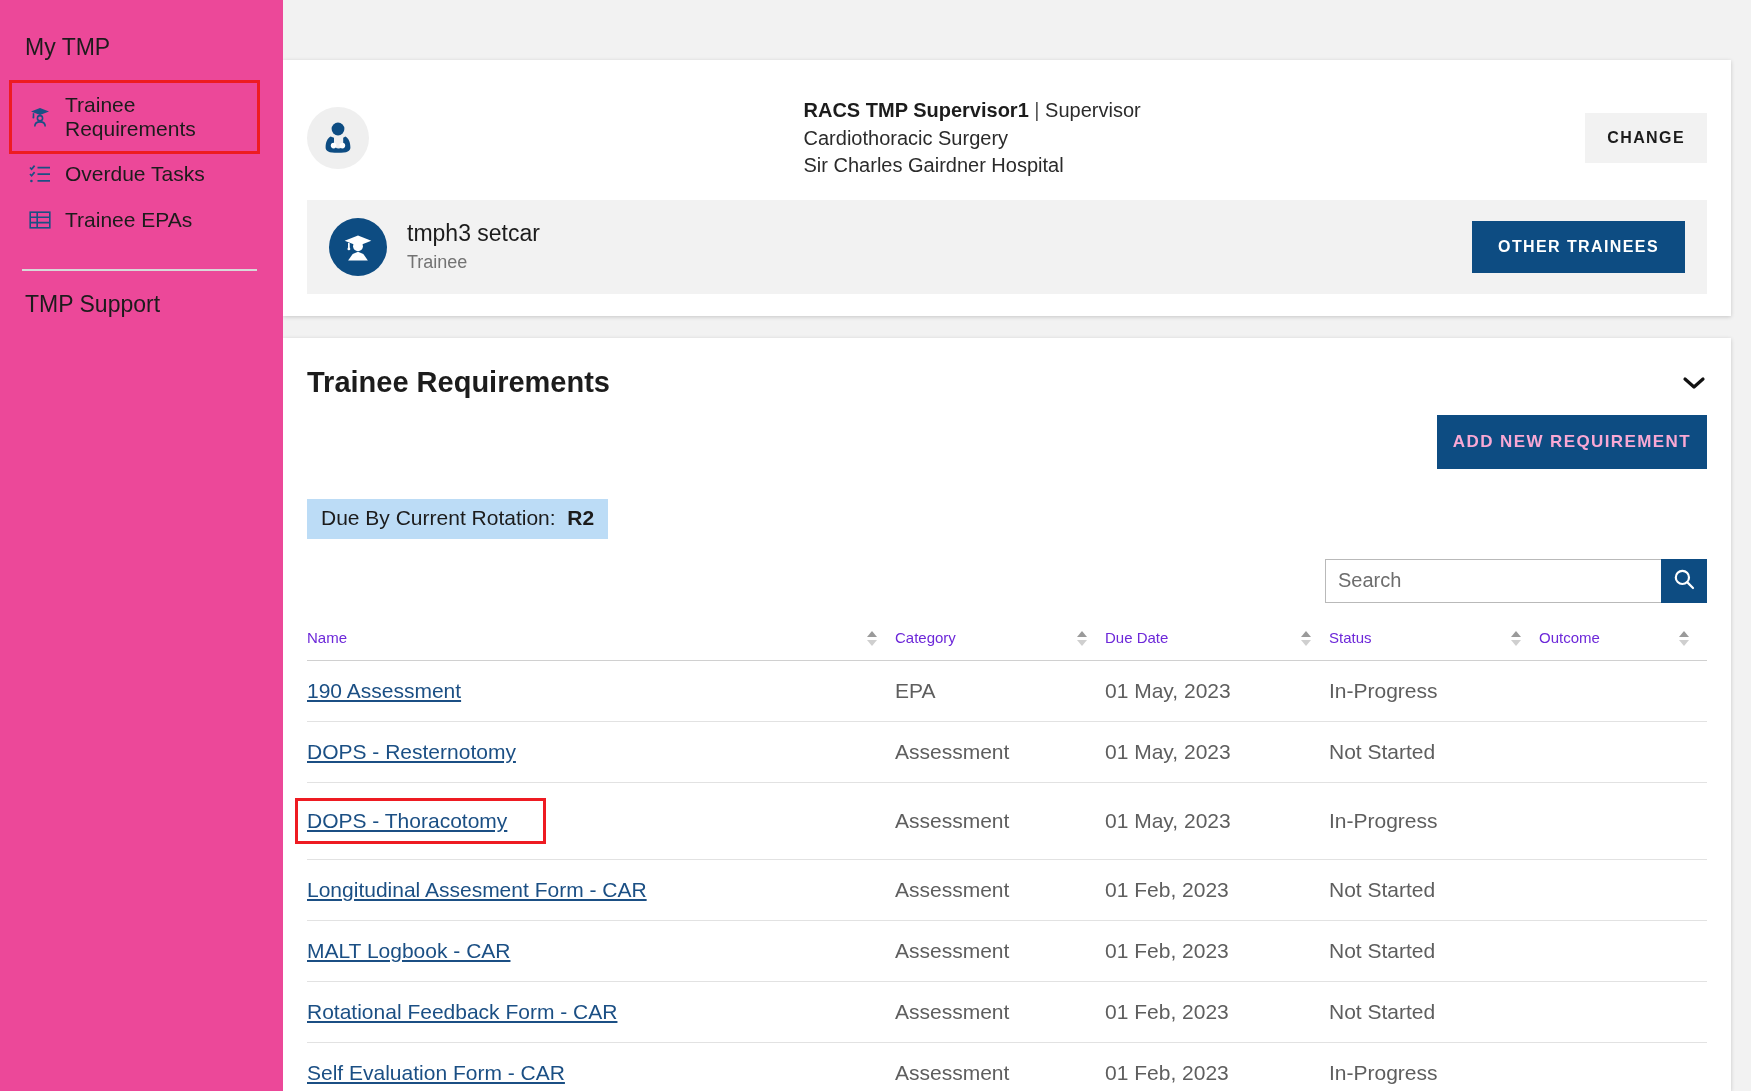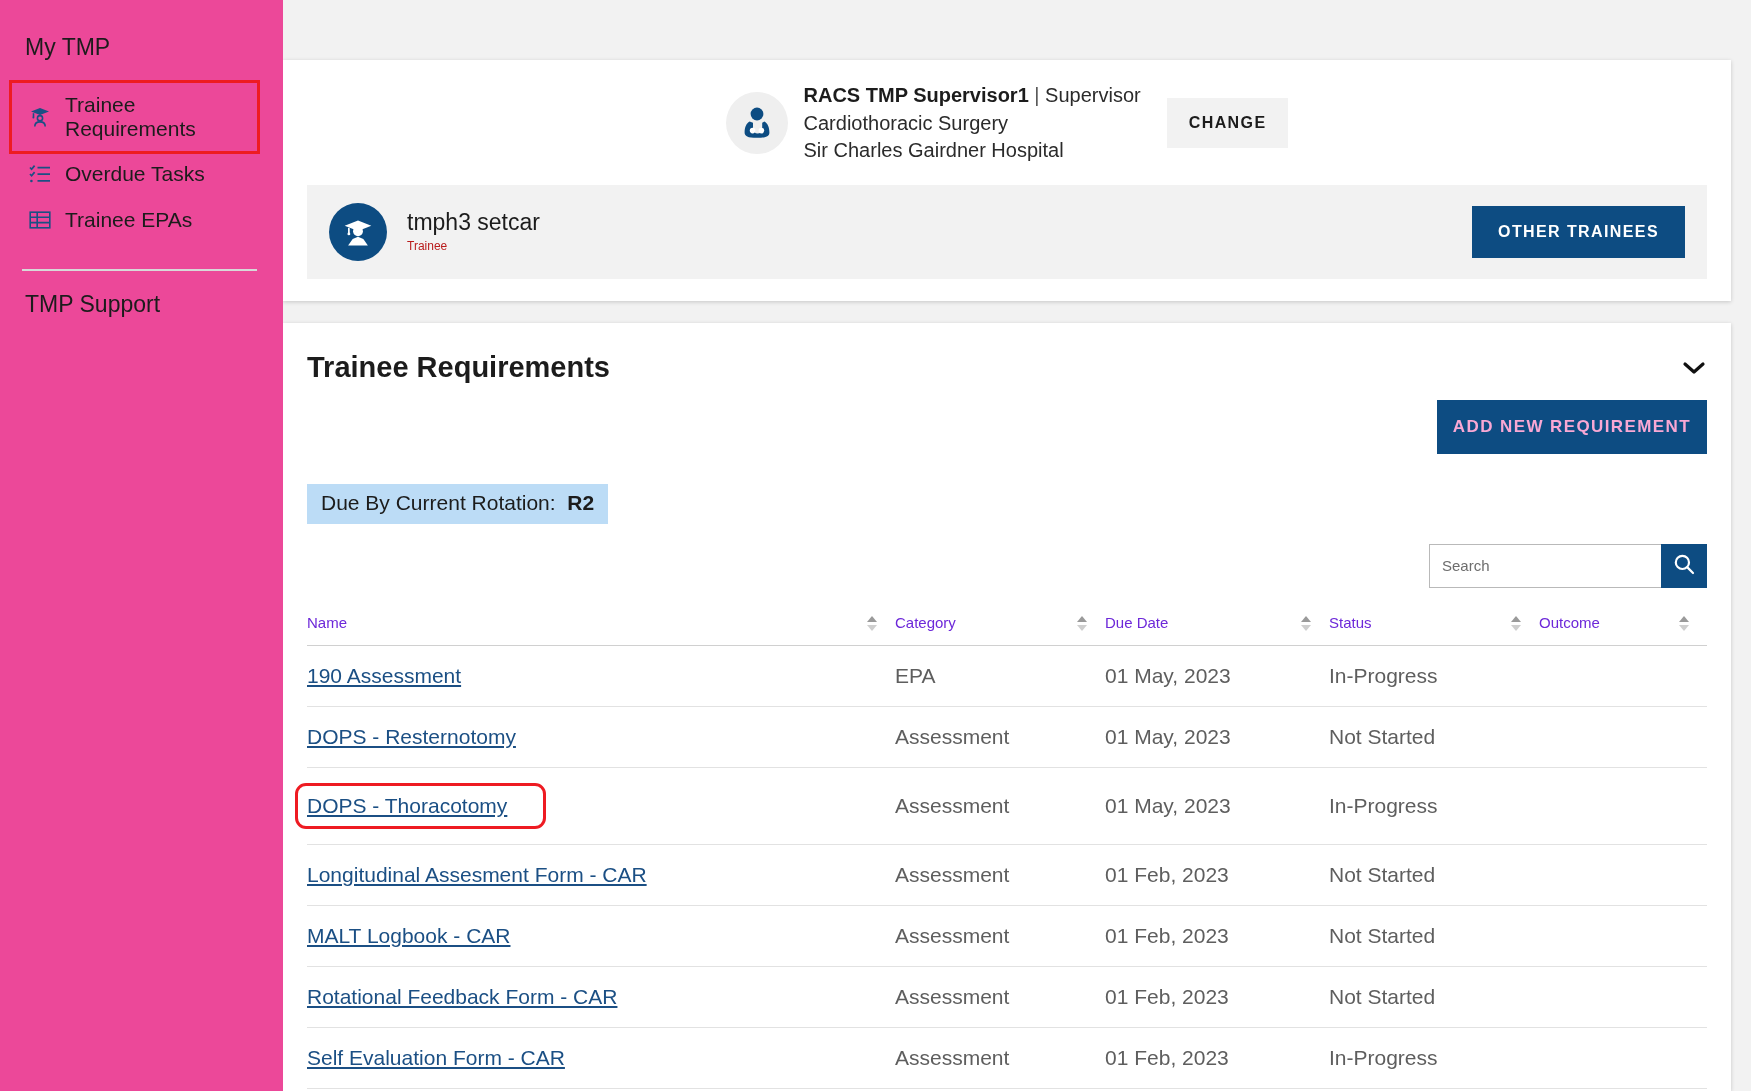--- a/index.html
+++ b/index.html
@@ -62,23 +62,24 @@
   .card {
     background: #ffffff;
     box-shadow: 0 1px 4px rgba(0,0,0,0.18);
   }
 
   
   .user-card { padding: 0; }
   .user-row {
     display: flex;
     align-items: center;
-    justify-content: center;
+    justify-content: space-between;
     padding: 22px 24px 20px 24px;
     gap: 16px;
+    margin-top: 15px;
   }
   .avatar-doc {
     width: 62px; height: 62px; border-radius: 50%;
     background: #efefef;
     display: flex; align-items: center; justify-content: center;
     flex: 0 0 62px;
   }
   .user-text { line-height: 1.38; font-size: 20px; color: #2b2b2b; }
   .user-text .l1 { font-size: 20px; }
   .user-text .l1 b { font-weight: bold; color: #1c1c1c; }
@@ -102,21 +103,21 @@
     padding: 18px 22px;
     gap: 20px;
   }
   .avatar-grad {
     width: 58px; height: 58px; border-radius: 50%;
     background: #0d4c82;
     display: flex; align-items: center; justify-content: center;
     flex: 0 0 58px;
   }
   .trainee-name { font-size: 23px; color: #1c1c1c; line-height: 1.3; }
-  .trainee-role { font-size: 12px; color: #b91c1c; line-height: 1.45; }
+  .trainee-role { font-size: 18px; color: #737373; line-height: 1.45; }
   .btn-primary {
     margin-left: auto;
     background: #0d4c82;
     color: #fff;
     border: none;
     font-weight: bold;
     font-size: 16px;
     letter-spacing: 1.4px;
     padding: 17px 26px;
     cursor: pointer;
@@ -143,24 +144,24 @@
     font-size: 21px;
     padding: 7px 14px 9px 14px;
     margin-top: 30px;
   }
   .chip b { font-weight: bold; }
   .searchbar {
     display: flex; justify-content: flex-end; margin-top: 20px;
   }
   .search-wrap { display: flex; height: 44px; }
   .search-input {
-    width: 232px;
+    width: 336px;
     border: 1px solid #b9b9b9;
     border-right: none;
-    font-size: 15px;
+    font-size: 20px;
     padding: 6px 12px;
     color: #333;
     font-family: "Liberation Sans", sans-serif;
     outline: none;
   }
   .search-input::placeholder { color: #6d6d6d; }
   .search-btn {
     width: 46px; background: #0d4c82; border: none; cursor: pointer;
     display: flex; align-items: center; justify-content: center;
   }
@@ -190,21 +191,20 @@
   tbody td.name a {
     color: #1b4f84;
     text-decoration: underline;
     cursor: pointer;
   }
   td.name .boxed {
     display: inline-block;
     outline: 3px solid #ee1b22;
     padding: 8px 36px 8px 9px;
     margin-left: -9px;
-    border-radius: 8px;
   }
   .col-name { width: 42%; }
   .col-cat { width: 15%; }
   .col-due { width: 16%; }
   .col-status { width: 15%; }
   .col-out { width: 12%; }
   .tri-up { width: 0; height: 0; border-left: 5px solid transparent; border-right: 5px solid transparent; border-bottom: 6px solid #9a9a9a; }
   .tri-dn { width: 0; height: 0; border-left: 5px solid transparent; border-right: 5px solid transparent; border-top: 6px solid #cfcfcf; }
 </style>
 </head>

